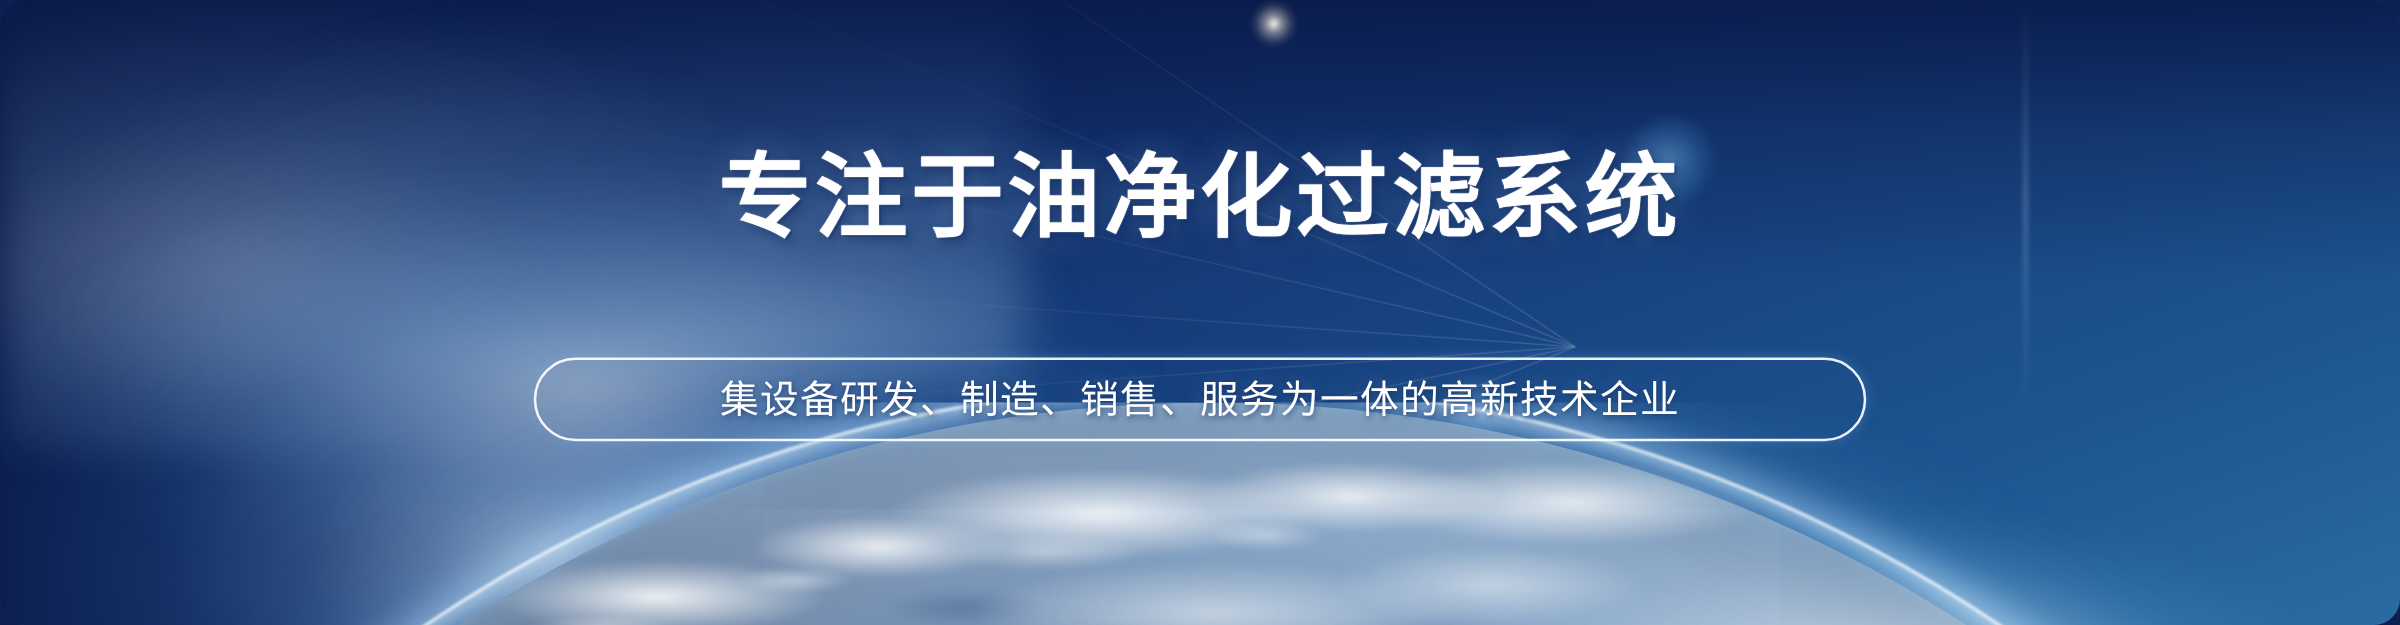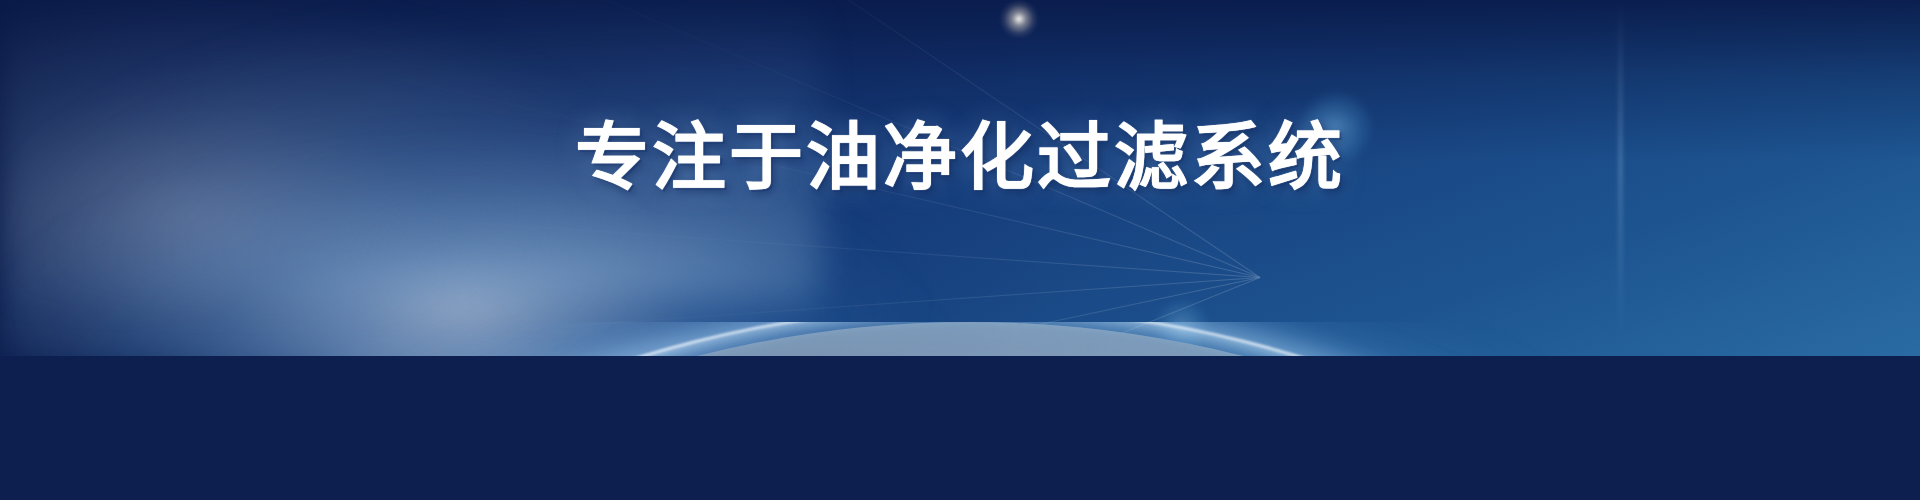--- a/index.html
+++ b/index.html
@@ -1,24 +1,25 @@
 <!DOCTYPE html>
 <html lang="zh-CN"><head>
 <meta charset="utf-8">
 <title>Banner</title>
 <style>
   html,body{margin:0;padding:0;background:#0d1f4e;}
   #banner{
     position:relative;
     width:1920px;
-    height:356px;
+    height:500px;
     overflow:hidden;
     font-family:"Liberation Sans","DejaVu Sans",sans-serif;
     background:#12306f;
     user-select:none;
+    border-radius:21px;
   }
 
   
   .layer{position:absolute;inset:0;}
 
   .bg-base{
     background:
       linear-gradient(160deg,#0e2462 0%,#12306f 28%,#17417f 55%,#1d5490 78%,#2a6ba3 100%);
   }
   
@@ -256,15 +257,18 @@
     <div class="oceans"></div>
     <div class="clouds"></div>
     <div class="clouds2"></div>
     <div class="atmo"></div>
   </div>
   <div class="limb-hot"></div>
 
   <div class="content">
     <h1 class="headline">专注于油净化过滤系统</h1>
 
+    <div class="subtitle-box">
+      <span class="subtitle">集设备研发、制造、销售、服务为一体的高新技术企业</span>
+    </div>
   </div>
 
 </div>
 
 </body></html>

